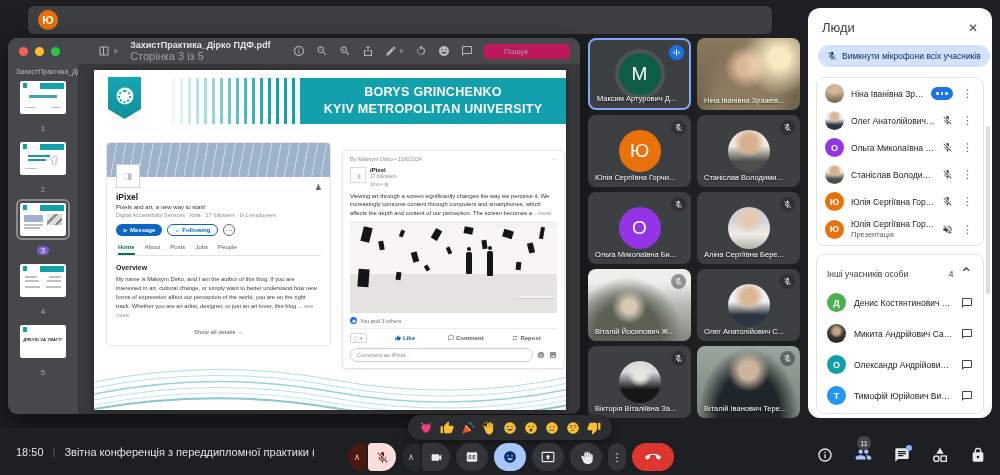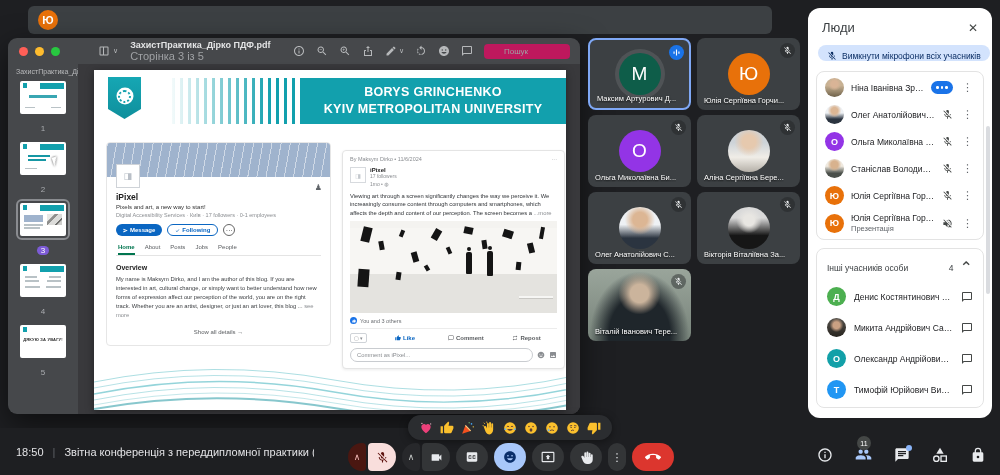--- a/index.html
+++ b/index.html
@@ -119,21 +119,21 @@
 .vid-nina{background:radial-gradient(circle at 80% 28%,rgba(255,240,200,.95) 0 10%,rgba(255,240,200,0) 38%),radial-gradient(circle at 48% 40%,#d9b496 0 13%,rgba(0,0,0,0) 32%),radial-gradient(ellipse at 48% 86%,#8d7c60 0 38%,rgba(0,0,0,0) 64%),linear-gradient(180deg,#8a7a5f,#6e6149)}
 .vid-vy{background:radial-gradient(circle at 40% 52%,#d9c9b4 0 9%,rgba(0,0,0,0) 24%),radial-gradient(ellipse at 38% 92%,#5c6156 0 36%,rgba(0,0,0,0) 62%),linear-gradient(180deg,#eceee9 0 20%,#b9bdb6 48%,#83877e)}
 .vid-vi{background:radial-gradient(circle at 50% 34%,#cbb49c 0 13%,rgba(0,0,0,0) 30%),radial-gradient(ellipse at 50% 92%,#1f262b 0 42%,rgba(0,0,0,0) 68%),linear-gradient(180deg,#9aa59b,#77837a)}
 
 
 .panel{position:absolute;left:808px;top:8px;width:184px;height:410px;background:#fff;border-radius:12px;overflow:hidden}
 .panel-h{display:flex;align-items:center;justify-content:space-between;padding:12px 14px 8px}
 .panel-title{font-size:13px;color:#3c4043}
 .panel-x{color:#444746;font-size:12px}
 .pills{display:flex;gap:6px;padding:2px 0 10px 10px;overflow:hidden}
-.pill1{display:flex;align-items:flex-end;gap:5px;background:#d3e3fd;color:#0b2e64;font-size:8.5px;height:16px;padding:0 9px;border-radius:11px;white-space:nowrap}
+.pill1{display:flex;align-items:center;gap:5px;background:#d3e3fd;color:#0b2e64;font-size:8.5px;height:22px;padding:0 9px;border-radius:11px;white-space:nowrap}
 .pcard{border:1px solid #e3e3e3;border-radius:8px;margin:0 8px 8px;padding:2px 0}
 .prow{display:flex;align-items:center;gap:7px;padding:4px 8px;min-height:26px}
 .pav{width:19px;height:19px;border-radius:50%;color:#fff;font-size:9px;font-weight:700;display:flex;align-items:center;justify-content:center;flex:none;position:relative}
 .pname{flex:1;font-size:8.5px;color:#202124;white-space:nowrap;overflow:hidden;text-overflow:ellipsis}
 .psub{font-size:7.5px;color:#5f6368}
 .pmic{color:#444746;flex:none}
 .pmenu{color:#5f6368;font-size:11px;flex:none;padding:0 2px}
 .speak-pill{width:22px;height:13px;background:#1a73e8;border-radius:7px;display:flex;align-items:center;justify-content:center;gap:2px;flex:none}
 .speak-pill i{width:2.5px;height:2.5px;border-radius:50%;background:#fff;display:block}
 .sec-h{display:flex;align-items:center;padding:7px 10px 4px;gap:6px}
@@ -589,31 +589,43 @@
     <div class="tile speaking">
       <span class="tavatar" style="background: rgb(14, 93, 73);">М</span>
       <span class="tsound">
           <svg class="ic" width="9" height="9">
             <use href="#i-eq"></use>
           </svg>
         </span>
       <span class="tname">Максим Артурович Д...</span>
     </div>
 
+    <div class="tile vid-nina">
+      <span class="tname">Ніна Іванівна Зражев...</span>
+    </div>
 
     <div class="tile">
       <span class="tavatar" style="background: rgb(232, 113, 10);">Ю</span>
       <span class="tmic">
           <svg class="ic" width="9" height="9">
             <use href="#i-micoff"></use>
           </svg>
         </span>
       <span class="tname">Юлія Сергіївна Горчи...</span>
     </div>
 
+    <div class="tile">
+      <span class="pcirc ph-stan"></span>
+      <span class="tmic">
+          <svg class="ic" width="9" height="9">
+            <use href="#i-micoff"></use>
+          </svg>
+        </span>
+      <span class="tname">Станіслав Володими...</span>
+    </div>
 
     <div class="tile">
       <span class="tavatar" style="background: rgb(147, 52, 230);">О</span>
       <span class="tmic">
           <svg class="ic" width="9" height="9">
             <use href="#i-micoff"></use>
           </svg>
         </span>
       <span class="tname">Ольга Миколаївна Би...</span>
     </div>
@@ -621,20 +633,28 @@
     <div class="tile">
       <span class="pcirc ph-alina"></span>
       <span class="tmic">
           <svg class="ic" width="9" height="9">
             <use href="#i-micoff"></use>
           </svg>
         </span>
       <span class="tname">Аліна Сергіївна Бере...</span>
     </div>
 
+    <div class="tile vid-vy">
+      <span class="tmic">
+          <svg class="ic" width="9" height="9">
+            <use href="#i-micoff"></use>
+          </svg>
+        </span>
+      <span class="tname">Віталій Йосипович Ж...</span>
+    </div>
 
     <div class="tile">
       <span class="pcirc ph-oleg"></span>
       <span class="tmic">
           <svg class="ic" width="9" height="9">
             <use href="#i-micoff"></use>
           </svg>
         </span>
       <span class="tname">Олег Анатолійович С...</span>
     </div>

